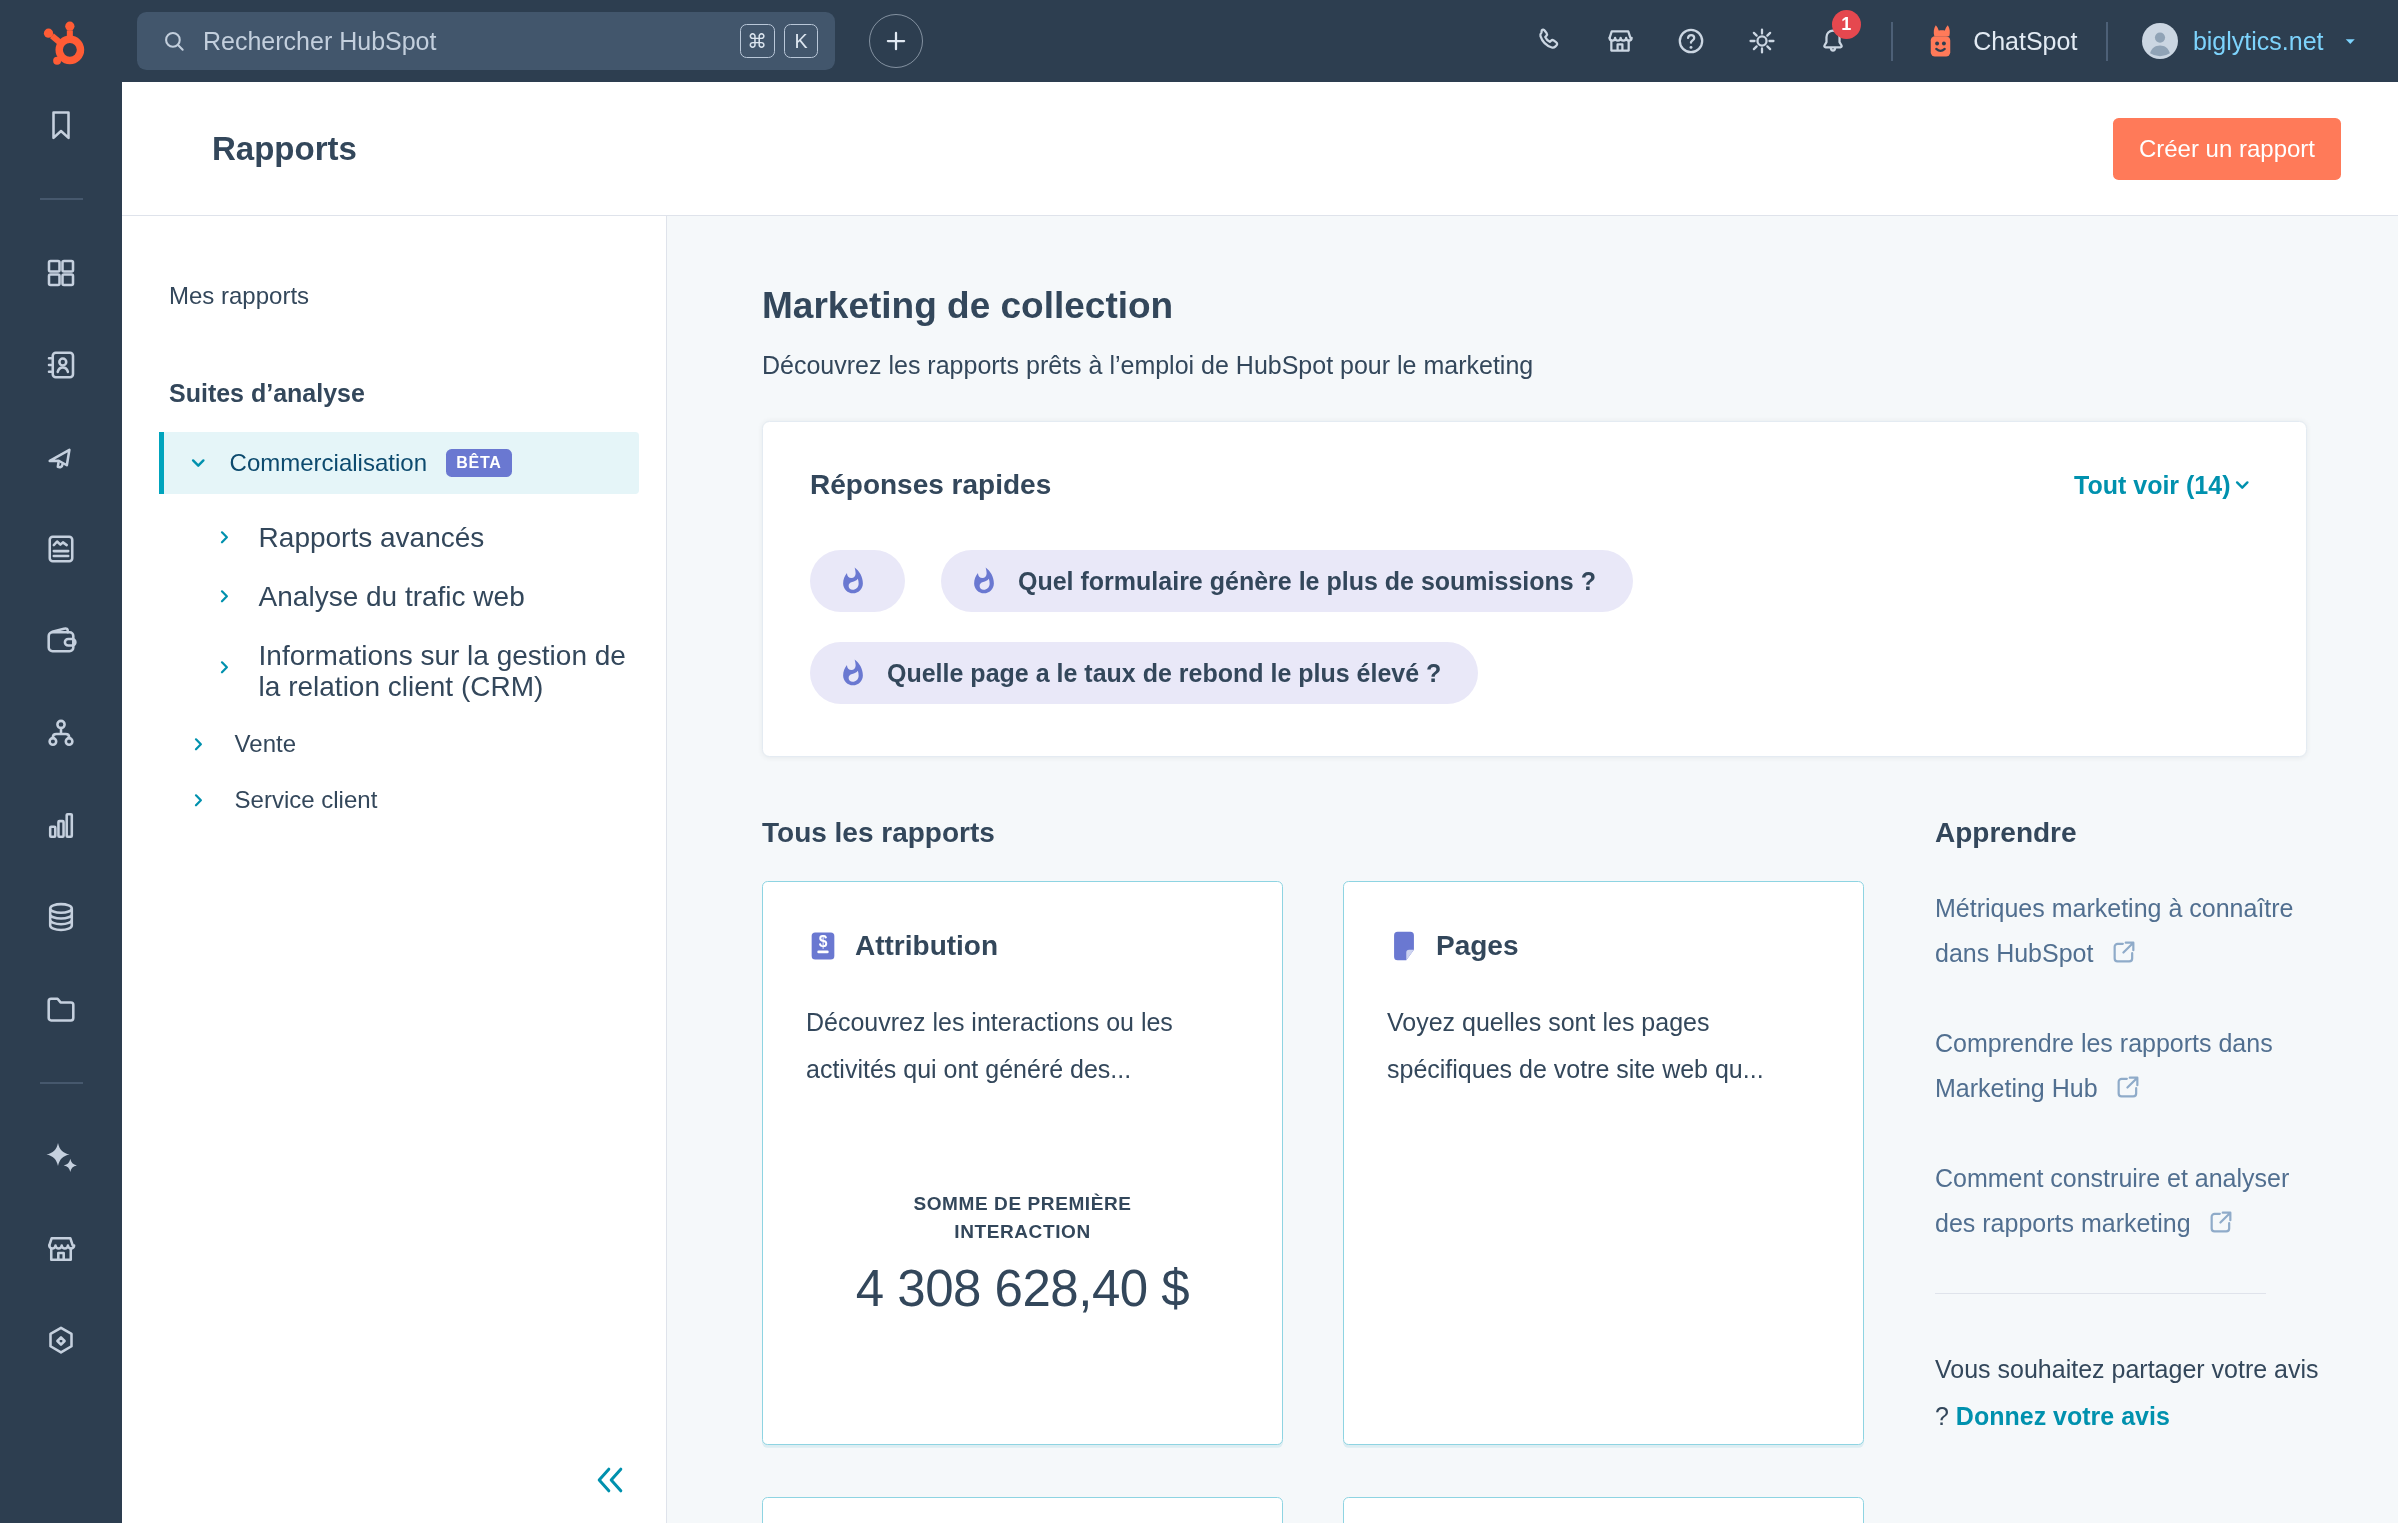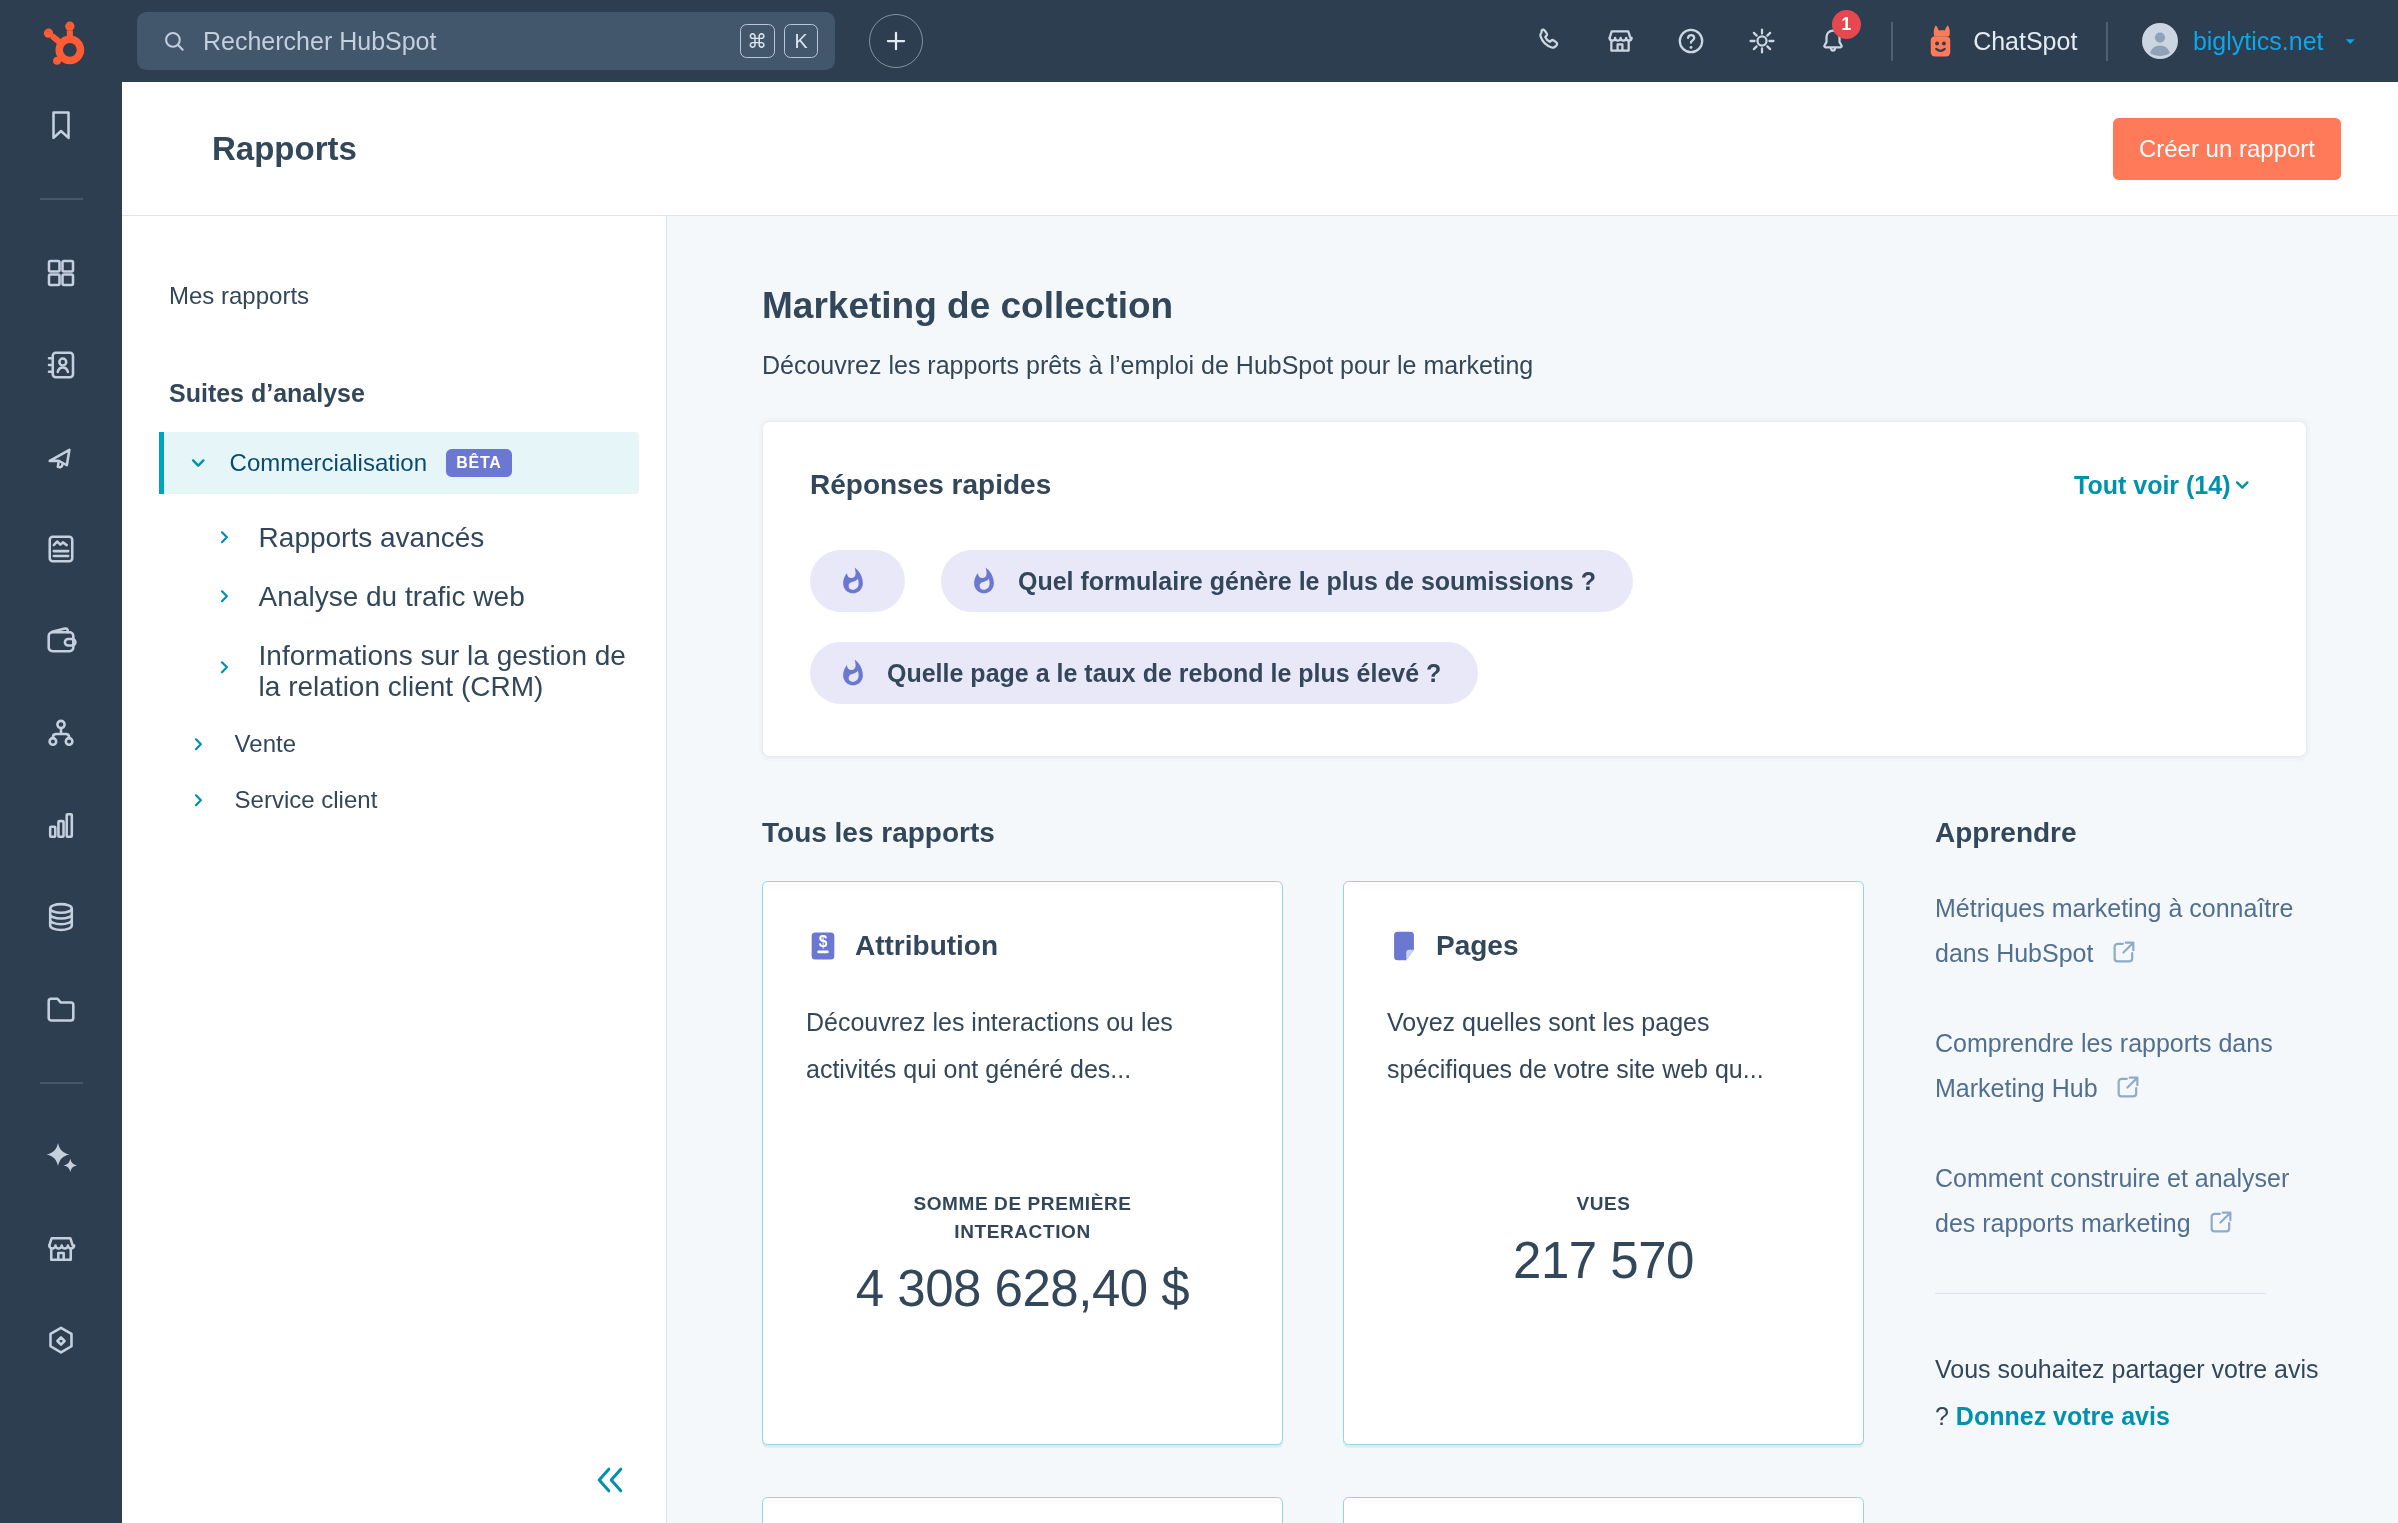--- a/index.html
+++ b/index.html
@@ -28,21 +28,21 @@
     display:flex; align-items:center; justify-content:center; cursor:pointer; }
   .topbar-right { margin-left:auto; display:flex; align-items:center; padding-right:32px; }
   .tb-icon-btn { width:71px; height:62px; display:flex; align-items:center; justify-content:center;
     color:#cbd6e2; position:relative; background:none; border:none; cursor:pointer; }
   .notif-badge { position:absolute; top:0px; right:7.5px; min-width:29px; height:29px; padding:0 5.6px;
     border-radius:15px; background:#e5484f; color:#fff; font-size:18px; font-weight:bold;
     display:flex; align-items:center; justify-content:center; }
   .tb-divider { width:1.9px; height:39px; background:#4d6077; margin:0 22.5px; }
   .chatspot-btn { display:flex; align-items:center; gap:13px; color:#e2eaf3; font-size:25px;
     background:none; border:none; cursor:pointer; font-family:inherit; }
-  .account-btn { display:flex; align-items:center; gap:15px; color:#0ea5e9; font-size:25px;
+  .account-btn { display:flex; align-items:center; gap:15px; color:#7dd3fc; font-size:25px;
     background:none; border:none; cursor:pointer; font-family:inherit; margin-left:5.6px; }
 
   
   .rail { position:absolute; left:0; top:82px; bottom:0; width:122px; background:#2d3e50;
     display:flex; flex-direction:column; align-items:center; padding-top:22.5px; z-index:4; }
   .rail-btn { height:41px; width:71px; margin-bottom:51px; display:flex; align-items:center;
     justify-content:center; color:#c5d0de; background:none; border:none; cursor:pointer; }
   .rail-div { width:43px; height:1.9px; background:#46586d; margin:1.9px 0 52px; }
 
   
@@ -417,24 +417,20 @@
 
         <div class="report-card">
           <div class="card-head">
             <svg width="34" height="34" viewBox="0 0 24 24">
               <path fill="#6a78d1" d="M5 4.5A2.5 2.5 0 0 1 7.5 2h9A2.5 2.5 0 0 1 19 4.5v10.2L13.6 22H7.5A2.5 2.5 0 0 1 5 19.5z"></path>
               <path fill="#cdd3f0" d="M19 14.7 13.6 22v-5.3a2 2 0 0 1 2-2z"></path>
             </svg>
             <h4 class="card-title">Pages</h4>
           </div>
           <p class="card-desc">Voyez quelles sont les pages spécifiques de votre site web qu...</p>
-          <div class="metric">
-            <div class="metric-label">VUES</div>
-            <div class="metric-value">217 570</div>
-          </div>
         </div>
       </div>
 
       <div class="stub-row">
         <div class="stub"></div>
         <div class="stub"></div>
       </div>
     </section>
 
     <aside class="learn-col">

